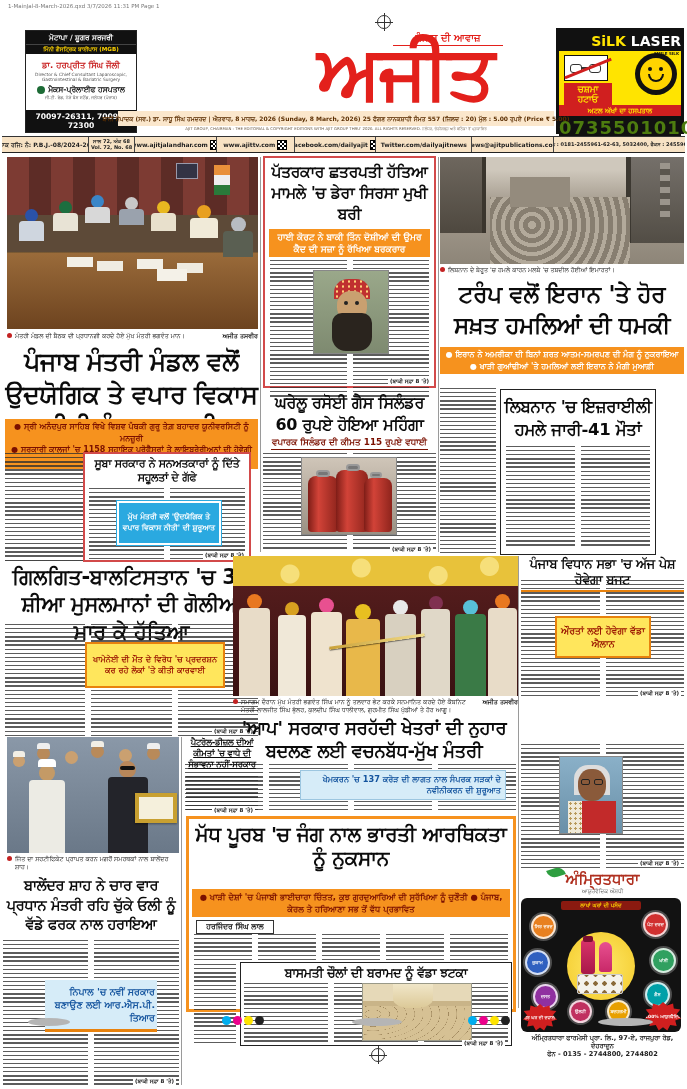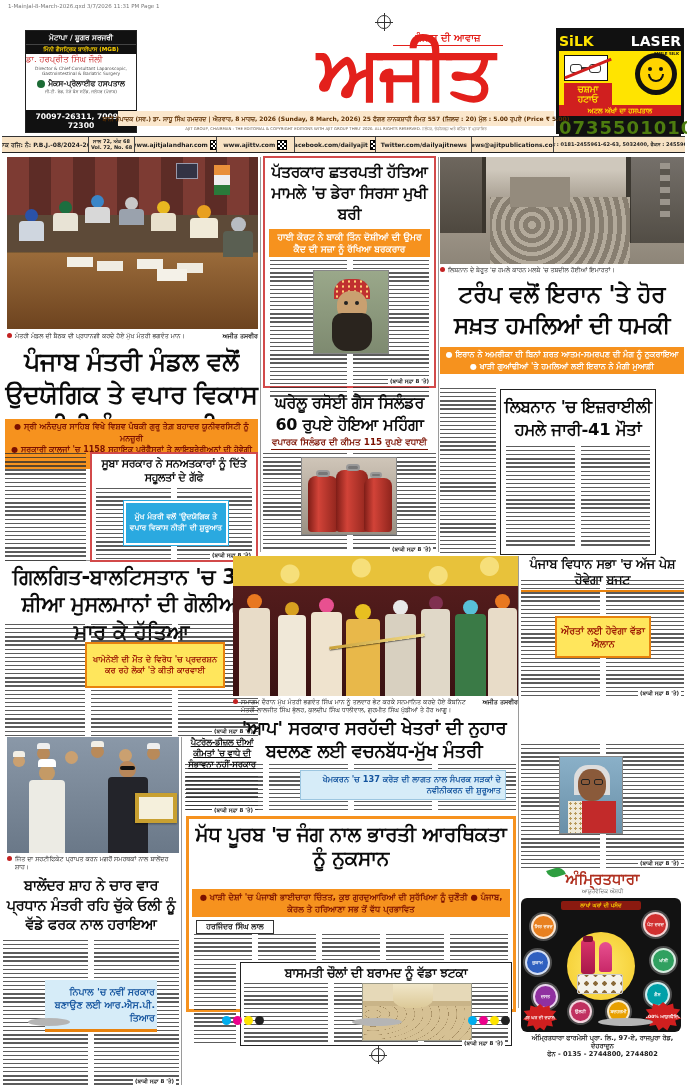--- a/index.html
+++ b/index.html
@@ -50,37 +50,37 @@
 <body>
 
 <div class="page">
 
   <div class="ab" style="left:8px;top:3px;font-size:5.5px;color:#777">1-MainJal-8-March-2026.qxd   3/7/2026   11:31 PM   Page 1</div>
   <div class="regmark" style="left:377px;top:15px"></div>
 
   <div class="ab" style="left:25px;top:30px;width:112px;height:103px;border:1px solid #222;background:#fff">
     <div style="background:#111;color:#fff;font-size:7.3px;font-weight:bold;text-align:center;padding:2px 0">ਮੋਟਾਪਾ / ਸ਼ੂਗਰ ਸਰਜਰੀ</div>
     <div style="background:#111;color:#ffd400;font-size:5.6px;font-weight:bold;text-align:center;padding:1px 0;border-top:1px solid #444">ਮਿੰਨੀ ਗੈਸਟ੍ਰਿਕ ਬਾਈਪਾਸ (MGB)</div>
-    <div style="color:#c81f1f;font-size:8.5px;font-weight:normal;text-align:left;margin-top:0">ਡਾ. ਹਰਪ੍ਰੀਤ ਸਿੰਘ ਜੌਲੀ</div>
+    <div style="color:#c81f1f;font-size:8.5px;font-weight:bold;text-align:center;margin-top:6px">ਡਾ. ਹਰਪ੍ਰੀਤ ਸਿੰਘ ਜੌਲੀ</div>
     <div style="color:#555;font-size:4.4px;text-align:center;padding:1px 3px;line-height:1.2">Director &amp; Chief Consultant Laparoscopic, Gastrointestinal &amp; Bariatric Surgery</div>
     <div style="display:flex;align-items:center;justify-content:center;gap:3px;margin-top:1px">
       <span style="width:8px;height:8px;border-radius:50%;background:#1c6b35;display:inline-block"></span>
       <span style="font-size:7.6px;font-weight:bold">ਮੈਕਸ-ਪ੍ਰੋਲਾਈਫ ਹਸਪਤਾਲ</span>
     </div>
     <div style="color:#444;font-size:4.4px;text-align:center">ਜੀ.ਟੀ. ਰੋਡ, ਨੇੜੇ ਬੱਸ ਸਟੈਂਡ, ਜਲੰਧਰ (ਪੰਜਾਬ)</div>
     <div style="background:#111;color:#fff;font-size:7.6px;font-weight:bold;text-align:center;padding:2px 0;position:absolute;bottom:0;left:0;right:0">70097-26311, 70096-72300</div>
   </div>
 
   <div class="ab" style="left:393px;top:32px;width:110px;color:#e3201b;font-size:10px;font-weight:bold;text-align:center;border-bottom:1.5px solid #e3201b;padding-bottom:1px">ਪੰਜਾਬ ਦੀ ਆਵਾਜ਼</div>
   <div class="ab" style="left:240px;top:26px;width:330px;height:92px;display:flex;align-items:center;justify-content:center">
     <span style="color:#e3201b;font-size:74px;font-weight:bold;letter-spacing:-2px;line-height:1">ਅਜੀਤ</span>
   </div>
 
   <div class="ab" style="left:556px;top:28px;width:128px;height:106px;background:#ffe400;border:3px solid #111">
-    <div style="background:#111;display:flex;justify-content:space-between;gap:5px;padding:2px 0">
+    <div style="background:#111;display:flex;justify-content:flex-end;gap:5px;padding:2px 0">
       <span style="color:#ffe400;font-size:14px;font-weight:bold">SiLK</span>
       <span style="color:#fff;font-size:14px;font-weight:bold">LASER</span>
     </div>
     <div style="position:relative;height:48px">
 
       <div class="ab" style="left:5px;top:4px;width:44px;height:26px;background:#fff;border:1px solid #111">
         <span class="ab" style="left:5px;top:8px;width:12px;height:9px;border:1.5px solid #333;border-radius:3px"></span>
         <span class="ab" style="left:24px;top:8px;width:12px;height:9px;border:1.5px solid #333;border-radius:3px"></span>
         <span class="ab" style="left:17px;top:11px;width:7px;height:1.5px;background:#333"></span>
         <span class="ab" style="left:-2px;top:11px;width:50px;height:2.5px;background:#d01f1f;transform:rotate(-22deg)"></span>
@@ -171,21 +171,21 @@
   <div class="ab obox maroon" style="left:5px;top:419px;width:253px;font-size:8px;padding:2px 3px">
     <div>● ਸ੍ਰੀ ਅਨੰਦਪੁਰ ਸਾਹਿਬ ਵਿਖੇ ਵਿਸ਼ਵ ਪੰਥਕੀ ਗੁਰੂ ਤੇਗ਼ ਬਹਾਦਰ ਯੂਨੀਵਰਸਿਟੀ ਨੂੰ ਮਨਜ਼ੂਰੀ</div>
     <div>● ਸਰਕਾਰੀ ਕਾਲਜਾਂ 'ਚ 1158 ਸਹਾਇਕ ਪ੍ਰੋਫੈਸਰਾਂ ਤੇ ਲਾਇਬ੍ਰੇਰੀਅਨਾਂ ਦੀ ਹੋਵੇਗੀ ਭਰਤੀ</div>
   </div>
   <div class="ab" style="left:5px;top:453px;width:81px;height:108px">
       <div class="cols">
         <div class="simc"></div>
       </div>
     </div>
 
-  <div class="ab redbox" style="left:90px;top:452px;width:168px;height:110px;background:#fff">
+  <div class="ab redbox" style="left:83px;top:452px;width:168px;height:110px;background:#fff">
     <div class="hl ctr" style="font-size:11px;line-height:1.25;padding:3px 4px 1px">ਸੂਬਾ ਸਰਕਾਰ ਨੇ ਸਨਅਤਕਾਰਾਂ ਨੂੰ ਦਿੱਤੇ ਸਹੂਲਤਾਂ ਦੇ ਗੱਫੇ</div>
     <div style="position:relative;height:72px;margin:2px 4px">
       <div class="cols">
           <div class="simc"></div>
           <div class="simc"></div>
         </div>
       <div class="bbox ab" style="left:28px;top:13px;width:104px;height:44px;font-size:7.5px;line-height:1.35;display:flex;align-items:center;justify-content:center;padding:2px;border:2px solid #fff;outline:1px solid #2aa9e0">ਮੁੱਖ ਮੰਤਰੀ ਵਲੋਂ 'ਉਦਯੋਗਿਕ ਤੇ ਵਪਾਰ ਵਿਕਾਸ ਨੀਤੀ' ਦੀ ਸ਼ੁਰੂਆਤ</div>
     </div>
     <span class="more">(ਬਾਕੀ ਸਫ਼ਾ 8 'ਤੇ)</span>
   </div>

